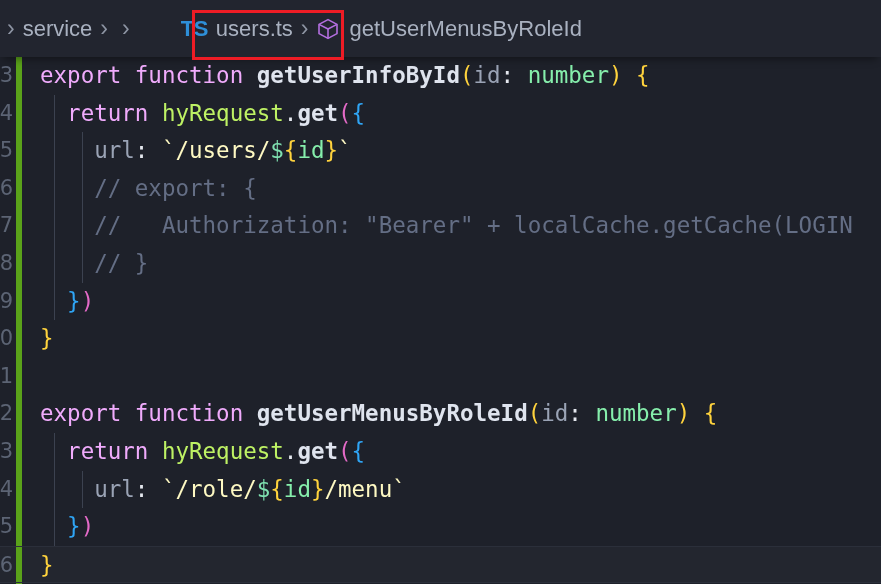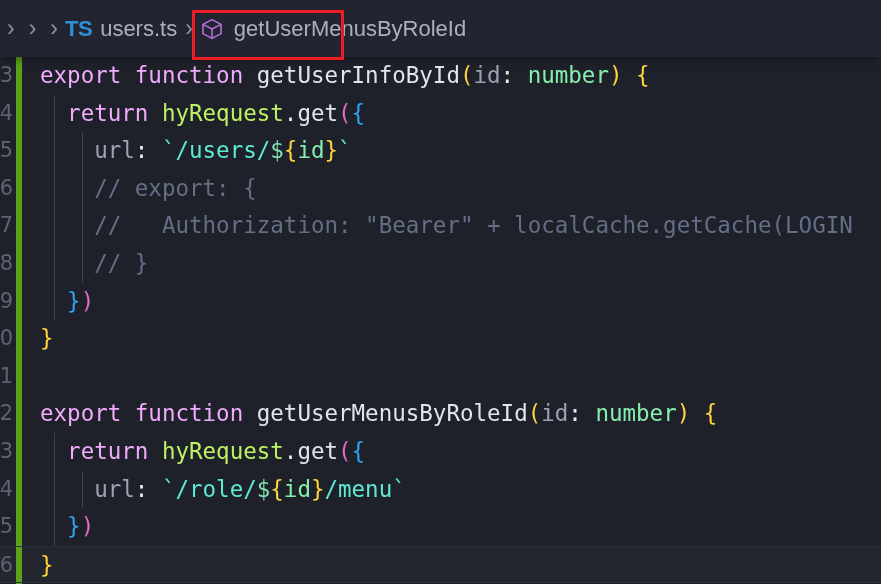--- a/index.html
+++ b/index.html
@@ -46,20 +46,21 @@
   }
   .crumb-label { padding: 0 1px; }
 
   .ts-icon {
     color: #2e8fd8;
     font-weight: bold;
     font-size: 22px;
     font-family: "Liberation Sans", sans-serif;
     letter-spacing: -0.5px;
     margin-right: 7px;
+    margin-left: 44px;
   }
   .cube-icon {
     width: 24px; height: 24px;
     margin-right: 9px;
     display: inline-block;
     flex: 0 0 auto;
   }
 
   
   .redbox {
@@ -132,38 +133,41 @@
     top: 0;
     width: 1px;
     height: 100%;
     background: #3c4250;
   }
   .guide.g1 { left: 54px; }
   .guide.g2 { left: 82px; }
 
   
   .t-kw    { color: #f0abfc; }   
-  .t-fn    { color: #dfe4ee; }   
+  .t-fn    { color: #dfe4ee; font-weight: bold; }   
   .t-var   { color: #bef264; }   
   .t-prop  { color: #9aa3b5; }   
   .t-type  { color: #86efac; }   
-  .t-str   { color: #5eead4; }   
+  .t-str   { color: #fef9c3; }   
   .t-dollar{ color: #7fe0b0; }
   .t-punc  { color: #e6e9f0; }
   .t-br-y  { color: #ffd33d; }   
   .t-br-m  { color: #e36ac7; }   
   .t-br-b  { color: #2fa5f5; }   
   .t-cmt   { color: #646e85; }
 </style>
 </head>
 <body>
 
 <div class="breadcrumb-bar">
   <div id="breadcrumb" style="display:flex;align-items:center;height:100%;">
       <span class="crumb-sep">›</span>
+      <span class="crumb">
+        <span class="crumb-label">service</span>
+      </span>
       <span class="crumb-sep">›</span>
       <span class="crumb-sep">›</span>
       <span class="crumb">
         <span class="ts-icon">TS</span>
         <span class="crumb-label">users.ts</span>
       </span>
       <span class="crumb-sep">›</span>
       <span class="crumb">
         <span class="cube-icon"><svg viewBox="0 0 24 24" width="24" height="24" fill="none" stroke="#b46fe0" stroke-width="1.6" stroke-linejoin="round">
             <path d="M12 2.6 21 7.4v9.2L12 21.4 3 16.6V7.4z"></path>

